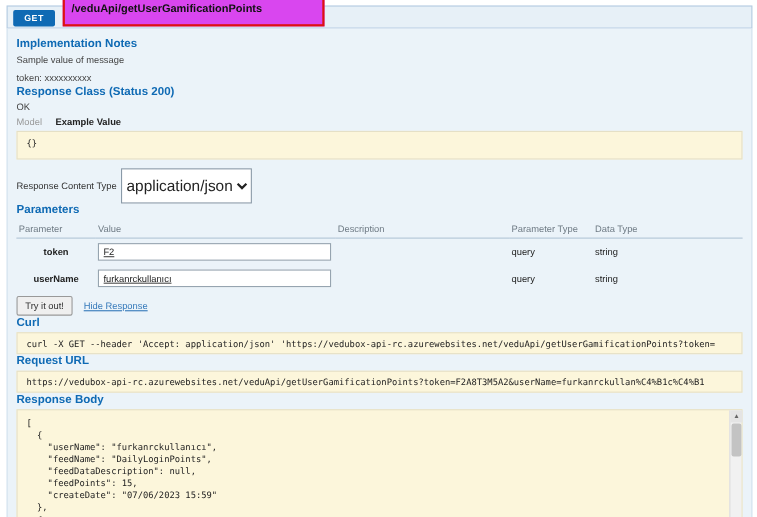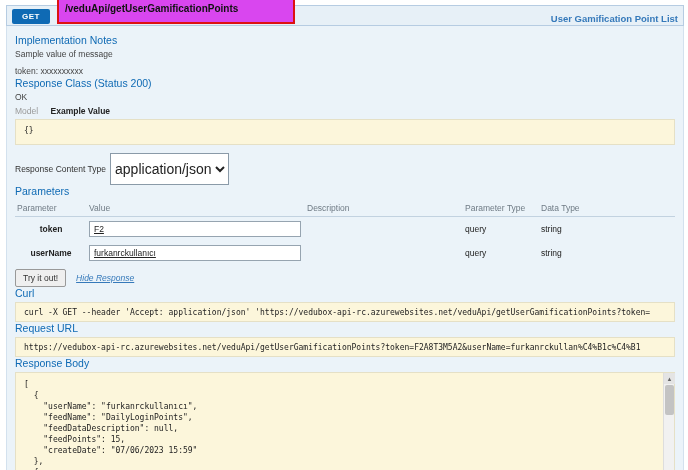--- a/index.html
+++ b/index.html
@@ -43,21 +43,21 @@
     color: #3579ba; text-decoration: none; cursor: pointer;
   }
 
   
   .op-content {
     background: #ebf3f9;
     border: 1px solid #d3e1ee;
     border-top: none;
     padding: 4px 8px 8px 8px;
   }
-  h4 { color: #0f6ab4; font-size: 10.5px; font-weight: normal; margin: 0 0 3px 0; }
+  h4 { color: #0f6ab4; font-size: 10.5px; font-weight: bold; margin: 0 0 3px 0; }
   h4.first { margin-top: 4px; }
   .txt { font-size: 8.5px; line-height: 11px; color: #444; }
   .txt.gap { margin-top: 6px; }
 
   
   .tabs { margin-top: 3px; font-size: 8.5px; }
   .tab { cursor: pointer; margin-right: 10px; }
   .tab.inactive { color: #999; }
   .tab.active { color: #222; font-weight: bold; }
 
@@ -112,21 +112,21 @@
     border: 1px solid #999;
     border-radius: 2px;
     padding: 3px 7px;
     cursor: pointer;
     font-family: "Liberation Sans", sans-serif;
     text-align: center;
   }
   .hide-link {
     margin-left: 10px;
     font-size: 8.5px; color: #3579ba;
-    text-decoration: underline; cursor: pointer; font-style: italic;
+    text-decoration: underline; cursor: pointer;
   }
 
   
   .resp-wrap { position: relative; margin-top: 3px; }
   .resp-wrap .snippet { margin-top: 0; height: 103px; line-height: 11px; padding-right: 16px; }
   .vscroll {
     position: absolute; top: 1px; right: 1px; bottom: 1px;
     width: 11px;
     background: #f1f1f1;
     border-left: 1px solid #ddd;
@@ -147,21 +147,20 @@
 </head>
 <body>
 
 <div class="op">
 
   <div class="op-header">
     <span class="method">GET</span>
     <span class="path-highlight">
       <span class="path">/veduApi/getUserGamificationPoints</span>
     </span>
-    <a class="op-link">User Gamification Point List</a>
   </div>
 
   <div class="op-content">
 
     <h4 class="first">Implementation Notes</h4>
     <div class="txt">Sample value of message</div>
     <div class="txt gap">token: xxxxxxxxxx</div>
 
     <h4>Response Class (Status 200)</h4>
     <div class="txt">OK</div>

